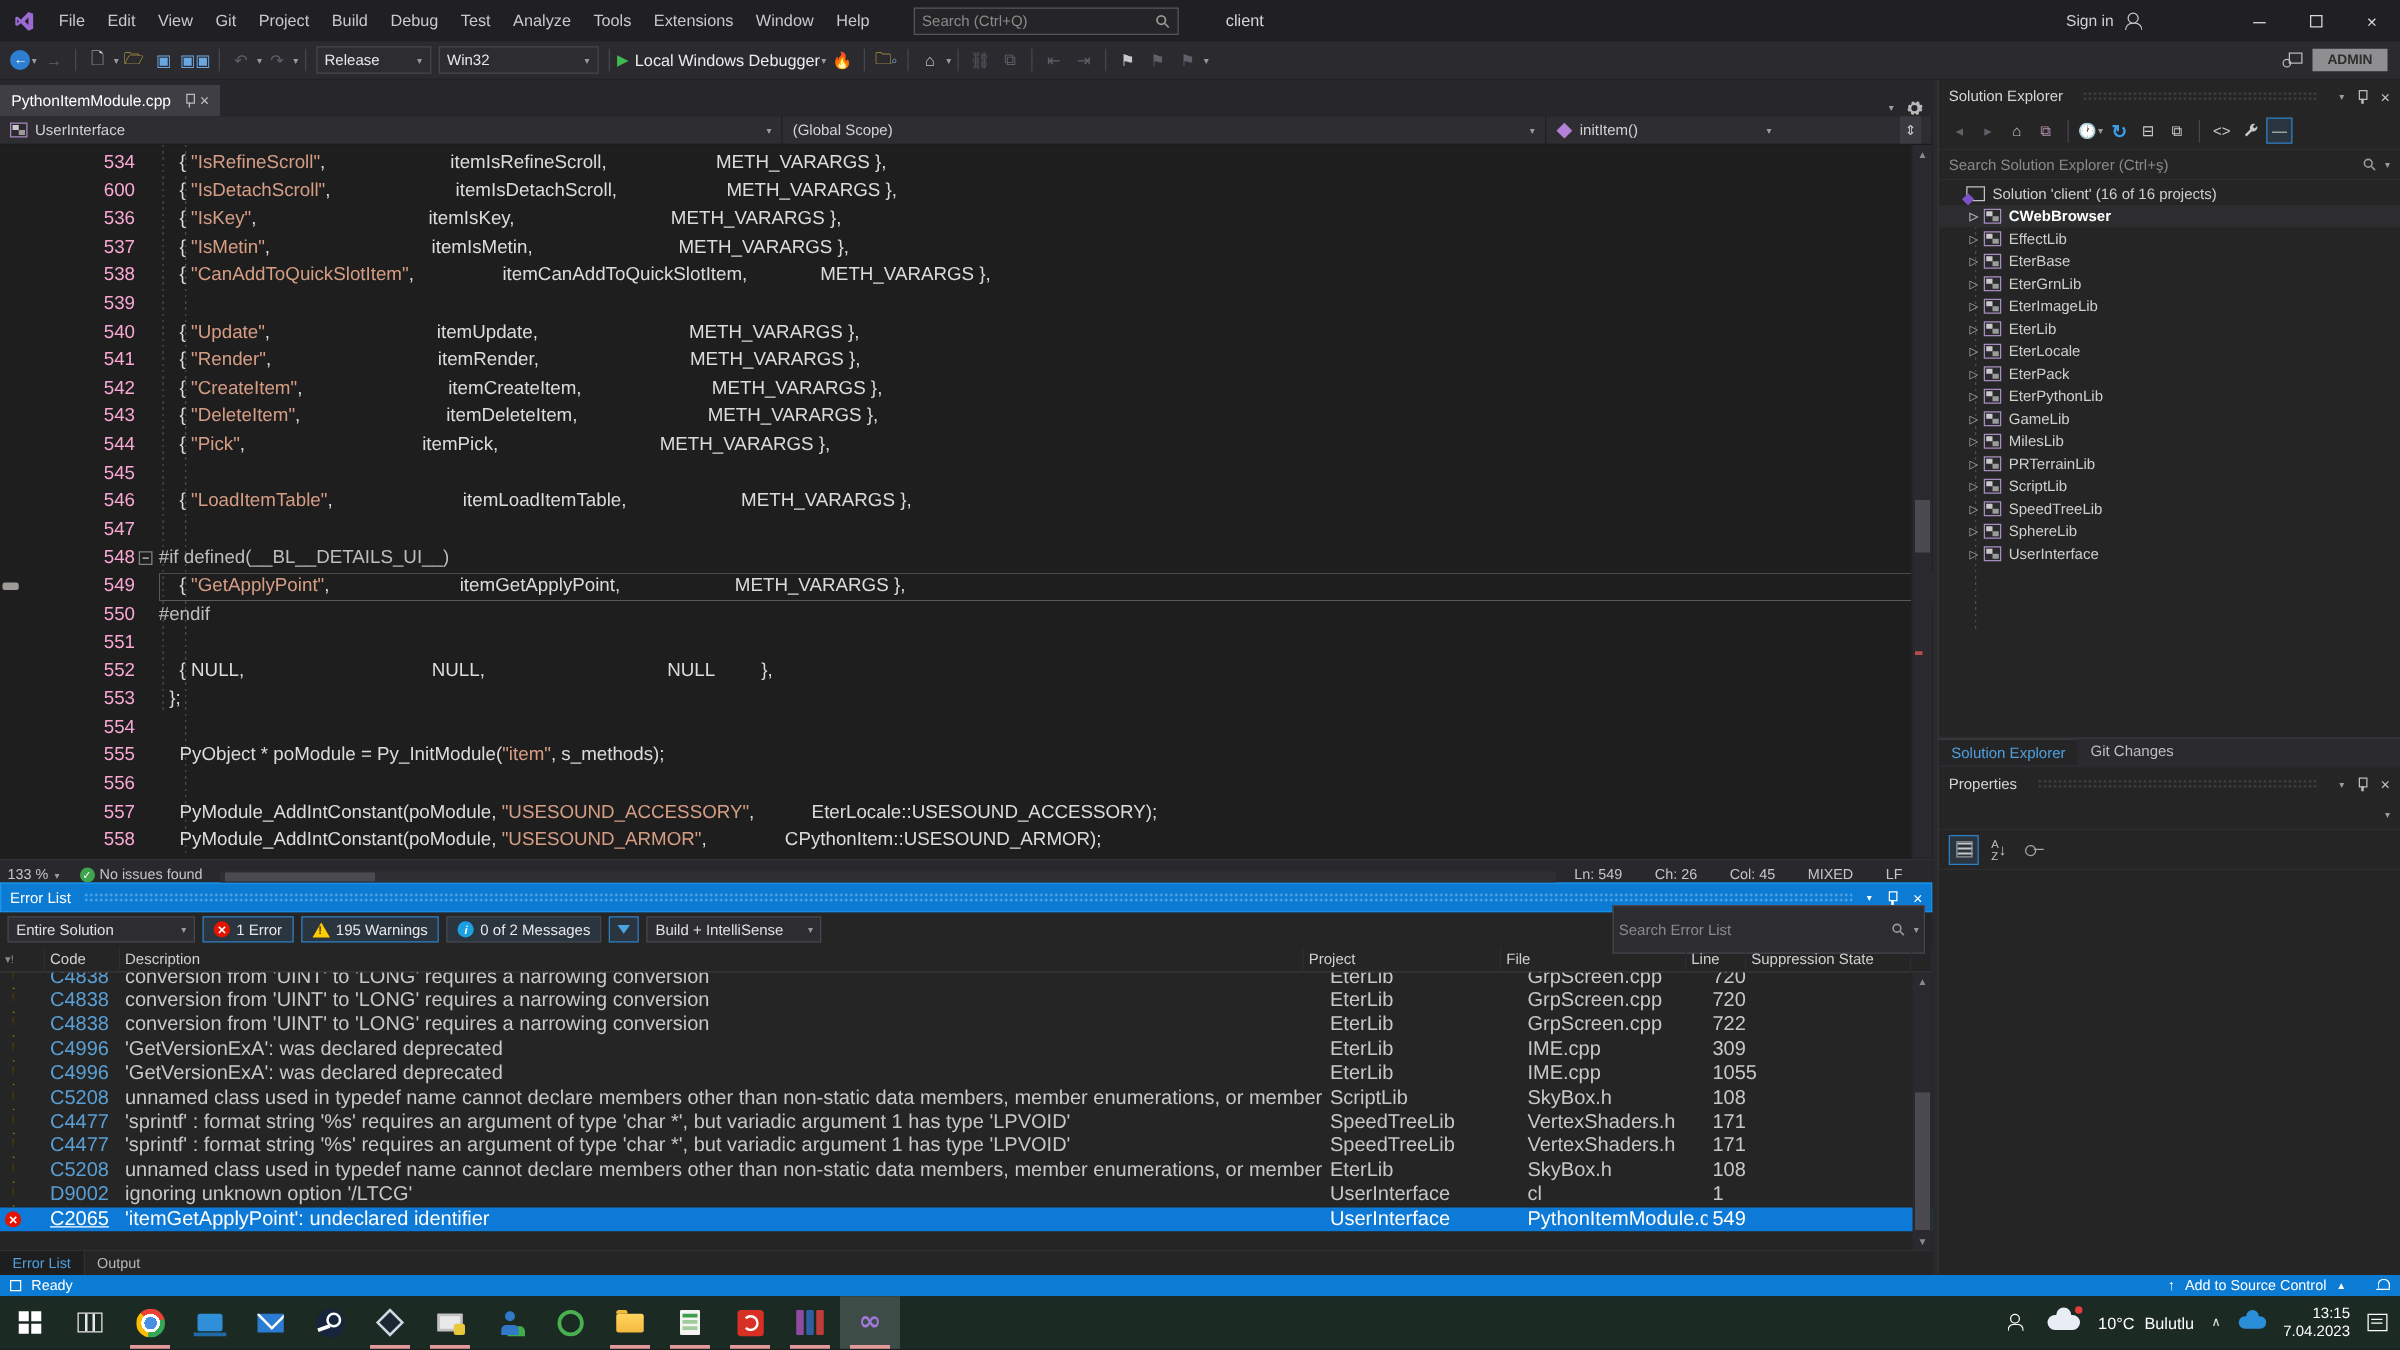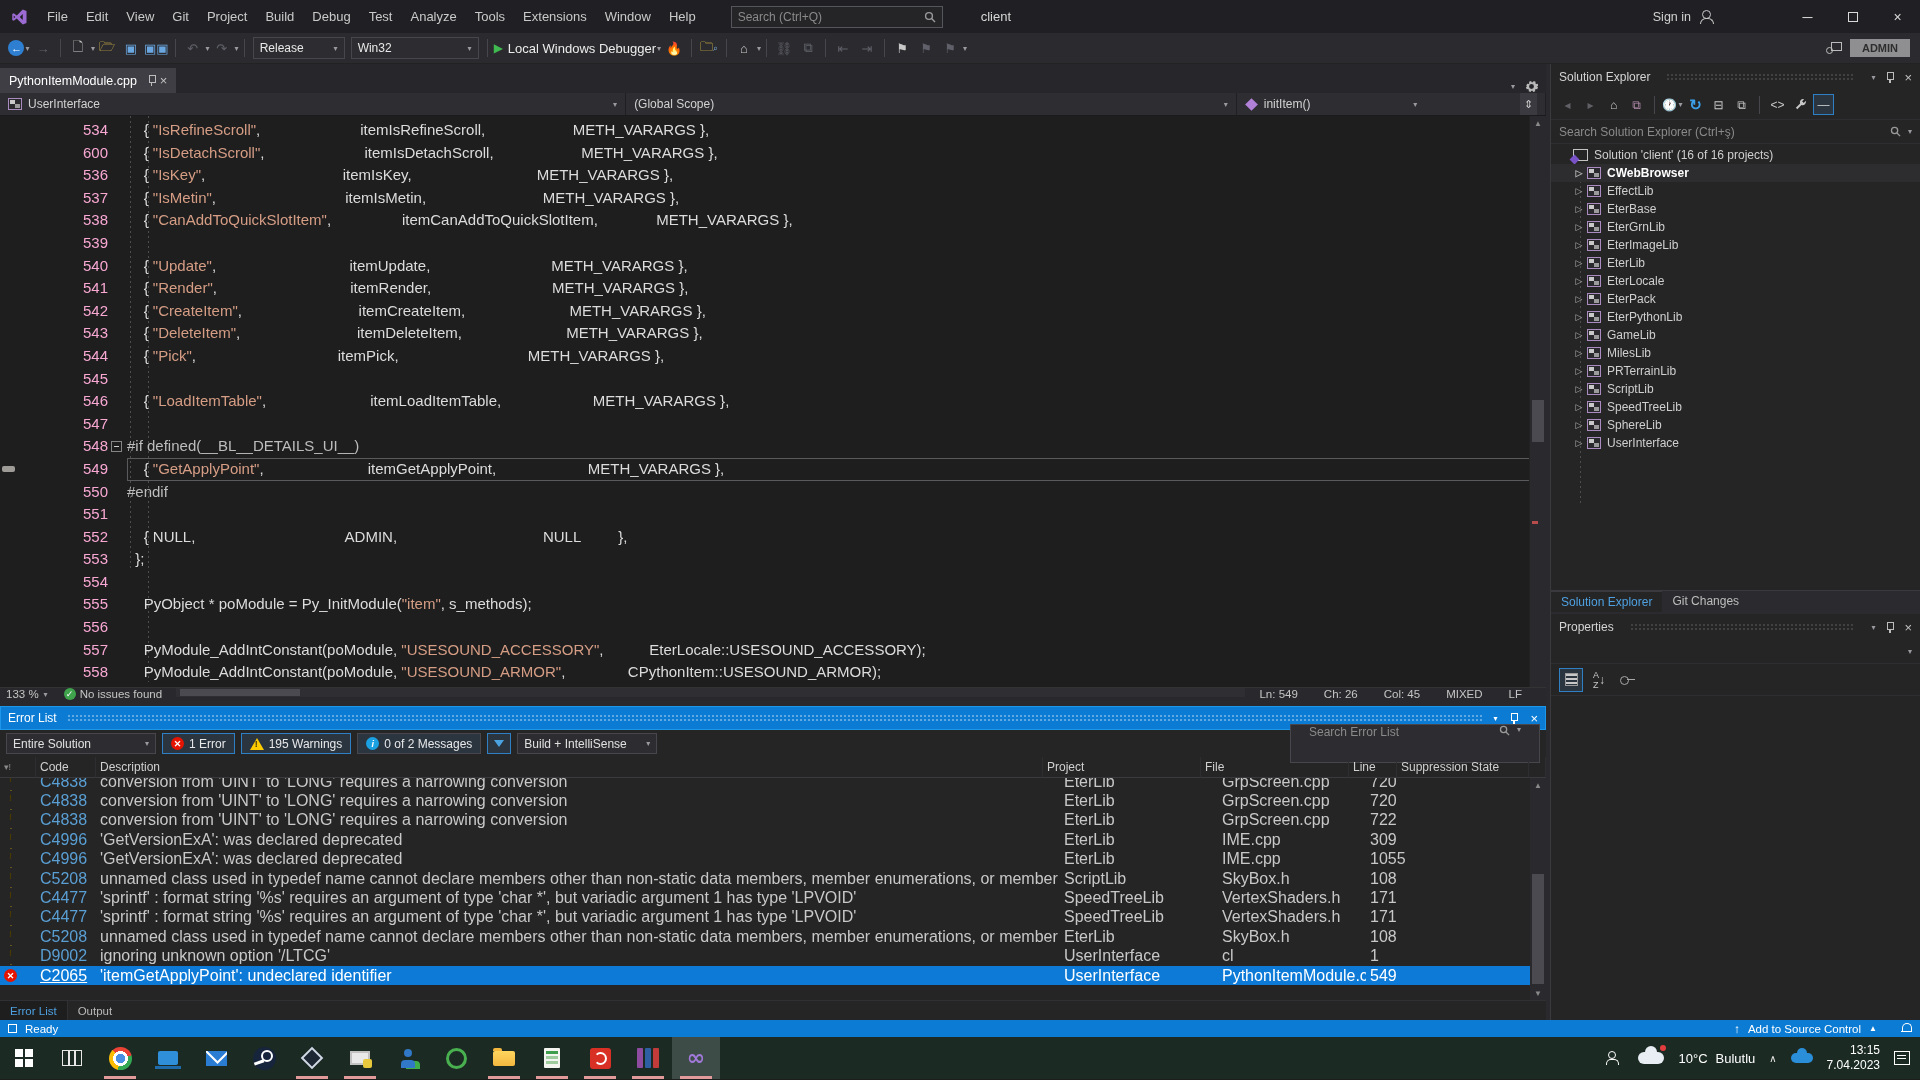--- a/index.html
+++ b/index.html
@@ -78,21 +78,21 @@
   .tk-s{color:#d69d85}.tk-p{color:#dcdcdc}.tk-d{color:#bdbdbd}
   .cl.cur .clt{box-shadow:inset 0 0 0 1px #5a5a5c}
   .guide{position:absolute;top:0;width:1px;background:repeating-linear-gradient(to bottom,#4d4d4d 0 2px,transparent 2px 5px);z-index:1}
   .g1{left:130px;height:455px}.g2{left:148px;height:566px}
   .escroll{position:absolute;right:0;top:0;bottom:0;width:17px;background:#2a2a2e;z-index:3;border-left:1px solid #222}
   .escroll .arr{height:15px;display:flex;align-items:center;justify-content:center;color:#8a8a8a;font-size:8px}
   .ethumb{position:absolute;left:2px;right:2px;top:284px;height:42px;background:#4a4a50}
   .emark{position:absolute;left:2px;top:405px;width:6px;height:3px;background:#b84c4c}
 
   
-  .estatus{height:19px;background:#29292d;display:flex;align-items:flex-start;font-size:11.5px;color:#c5c5c5;border-top:1px solid #333}
+  .estatus{height:19px;background:#29292d;display:flex;align-items:flex-end;font-size:11.5px;color:#c5c5c5;border-top:1px solid #333}
   .ezoom{padding:0 6px;display:flex;align-items:center;gap:4px}
   .okcirc{width:12px;height:12px;border-radius:50%;background:#3fa44c;color:#fff;font-size:9px;display:flex;align-items:center;justify-content:center;margin:0 4px 0 10px}
   .hscroll{flex:1;height:9px;margin:0 14px;background:#2f2f33;position:relative}
   .hthumb{position:absolute;left:4px;top:1px;height:7px;width:120px;background:#4a4a50}
   .epos{display:flex;gap:26px;padding-right:24px}
 
   
   .errorlist{flex:1;display:flex;flex-direction:column;background:#252526;min-height:0}
   .elheader{height:24px;background:#0b7bd4;display:flex;align-items:center;color:#fff;font-size:12px;padding:0 7px;border:1px solid #1c97ea}
   .elheader .dots{flex:1;height:8px;margin:0 10px;background-image:radial-gradient(rgba(255,255,255,.35) 1px,transparent 1.1px);background-size:4px 4px}
@@ -101,21 +101,21 @@
   .elicons .xicon,.elicons .chev{color:#fff}
   .elfilters{height:27px;display:flex;align-items:center;padding:2px 6px;gap:6px;background:#252526}
   .fcombo{height:21px;background:#2d2d31;border:1px solid #46464c;display:flex;align-items:center;padding:0 6px;font-size:12px;color:#e0e0e0;width:150px}
   .fbtn{height:21px;border:1px solid #2f7fc4;background:#2b3540;display:flex;align-items:center;gap:5px;padding:0 8px;font-size:12px;color:#e8e8e8}
   .erricon{width:13px;height:13px;border-radius:50%;background:#e51400;color:#fff;font-size:9px;font-weight:bold;display:flex;align-items:center;justify-content:center;flex:none}
   .warnicon{width:0;height:0;border-left:7px solid transparent;border-right:7px solid transparent;border-bottom:12px solid #fc0;position:relative;flex:none}
   .warnicon::after{content:"!";position:absolute;left:-2px;top:1px;font-size:9px;font-weight:bold;color:#4a3a00}
   .infoicon{width:13px;height:13px;border-radius:50%;background:#1ba1e2;color:#fff;font-size:9px;font-style:italic;font-weight:bold;display:flex;align-items:center;justify-content:center;flex:none}
   .filtbtn{width:24px;height:21px;border:1px solid #2f7fc4;background:#2b3540;display:flex;align-items:center;justify-content:center}
   .funnel{width:0;height:0;border-left:5px solid transparent;border-right:5px solid transparent;border-top:7px solid #4aa3e0;position:relative}
-  .elsearch{margin-left:auto;width:250px;height:39px;background:#2d2d31;border:1px solid #46464c;display:flex;align-items:flex-start;padding:0 18px;color:#8a8a8a;font-size:12px;gap:6px}
+  .elsearch{margin-left:auto;width:250px;height:39px;background:#2d2d31;border:1px solid #46464c;display:flex;align-items:center;padding:0 4px;color:#8a8a8a;font-size:12px;gap:6px}
   .elsearch .ph{flex:1}
   .elgrid{display:grid;grid-template-columns:36px 60px 1fr 158px 148px 48px 132px 17px;font-size:12px}
   .elcolh{height:21px;border-bottom:1px solid #3a3a3e;color:#d0d0d0;display:flex;align-items:center;padding:0 4px;border-right:1px solid #2e2e32}
   .elrows{flex:1;overflow:hidden;position:relative}
   .elrow{display:grid;grid-template-columns:36px 60px 1fr 158px 148px 48px 132px;height:19.4px;align-items:center;color:#c8c8c8}
   .elrow>div{padding:0 4px;white-space:nowrap;overflow:hidden}
   .elrow .code{color:#5a9fd4}
   .elrow.sel{background:#0c7ad6;color:#fff}
   .elrow.sel .code{color:#fff;text-decoration:underline}
   .elvscroll{position:absolute;right:0;top:0;bottom:0;width:16px;background:#2a2a2e}
@@ -374,21 +374,21 @@
           <div class="cl"><span class="clm"></span><span class="cln">542</span><span class="clf"></span><span class="clt"><span class="tk-p">    { </span><span class="tk-s">"CreateItem"</span><span class="tk-p">,</span><span class="tk-p">                            itemCreateItem,</span><span class="tk-p">                         METH_VARARGS },</span></span></div>
           <div class="cl"><span class="clm"></span><span class="cln">543</span><span class="clf"></span><span class="clt"><span class="tk-p">    { </span><span class="tk-s">"DeleteItem"</span><span class="tk-p">,</span><span class="tk-p">                            itemDeleteItem,</span><span class="tk-p">                         METH_VARARGS },</span></span></div>
           <div class="cl"><span class="clm"></span><span class="cln">544</span><span class="clf"></span><span class="clt"><span class="tk-p">    { </span><span class="tk-s">"Pick"</span><span class="tk-p">,</span><span class="tk-p">                                  itemPick,</span><span class="tk-p">                               METH_VARARGS },</span></span></div>
           <div class="cl"><span class="clm"></span><span class="cln">545</span><span class="clf"></span><span class="clt"></span></div>
           <div class="cl"><span class="clm"></span><span class="cln">546</span><span class="clf"></span><span class="clt"><span class="tk-p">    { </span><span class="tk-s">"LoadItemTable"</span><span class="tk-p">,</span><span class="tk-p">                         itemLoadItemTable,</span><span class="tk-p">                      METH_VARARGS },</span></span></div>
           <div class="cl"><span class="clm"></span><span class="cln">547</span><span class="clf"></span><span class="clt"></span></div>
           <div class="cl"><span class="clm"></span><span class="cln">548</span><span class="clf"><span class="foldbox"></span></span><span class="clt"><span class="tk-d">#if defined(__BL__DETAILS_UI__)</span></span></div>
           <div class="cl cur"><span class="clm"><span class="ind"></span></span><span class="cln">549</span><span class="clf"></span><span class="clt"><span class="tk-p">    { </span><span class="tk-s">"GetApplyPoint"</span><span class="tk-p">,</span><span class="tk-p">                         itemGetApplyPoint,</span><span class="tk-p">                      METH_VARARGS },</span></span></div>
           <div class="cl"><span class="clm"></span><span class="cln">550</span><span class="clf"></span><span class="clt"><span class="tk-d">#endif</span></span></div>
           <div class="cl"><span class="clm"></span><span class="cln">551</span><span class="clf"></span><span class="clt"></span></div>
-          <div class="cl"><span class="clm"></span><span class="cln">552</span><span class="clf"></span><span class="clt"><span class="tk-p">    { NULL,</span><span class="tk-p">                                    ADMIN,</span><span class="tk-p">                                   NULL</span><span class="tk-p">         },</span></span></div>
+          <div class="cl"><span class="clm"></span><span class="cln">552</span><span class="clf"></span><span class="clt"><span class="tk-p">    { NULL,</span><span class="tk-p">                                    NULL,</span><span class="tk-p">                                   NULL</span><span class="tk-p">         },</span></span></div>
           <div class="cl"><span class="clm"></span><span class="cln">553</span><span class="clf"></span><span class="clt"><span class="tk-p">  };</span></span></div>
           <div class="cl"><span class="clm"></span><span class="cln">554</span><span class="clf"></span><span class="clt"></span></div>
           <div class="cl"><span class="clm"></span><span class="cln">555</span><span class="clf"></span><span class="clt"><span class="tk-p">    PyObject * poModule = Py_InitModule(</span><span class="tk-s">"item"</span><span class="tk-p">, s_methods);</span></span></div>
           <div class="cl"><span class="clm"></span><span class="cln">556</span><span class="clf"></span><span class="clt"></span></div>
           <div class="cl"><span class="clm"></span><span class="cln">557</span><span class="clf"></span><span class="clt"><span class="tk-p">    PyModule_AddIntConstant(poModule, </span><span class="tk-s">"USESOUND_ACCESSORY"</span><span class="tk-p">,</span><span class="tk-p">           EterLocale::USESOUND_ACCESSORY);</span></span></div>
           <div class="cl"><span class="clm"></span><span class="cln">558</span><span class="clf"></span><span class="clt"><span class="tk-p">    PyModule_AddIntConstant(poModule, </span><span class="tk-s">"USESOUND_ARMOR"</span><span class="tk-p">,</span><span class="tk-p">               CPythonItem::USESOUND_ARMOR);</span></span></div>
           <div class="cl"><span class="clm"></span><span class="cln">559</span><span class="clf"></span><span class="clt"><span class="tk-p">    PyModule_AddIntConstant(poModule, </span><span class="tk-s">"USESOUND_WEAPON"</span><span class="tk-p">,</span><span class="tk-p">              CPythonItem::USESOUND_WEAPON);</span></span></div>
         </div>
       <div class="escroll">
         <div class="arr">▲</div>

